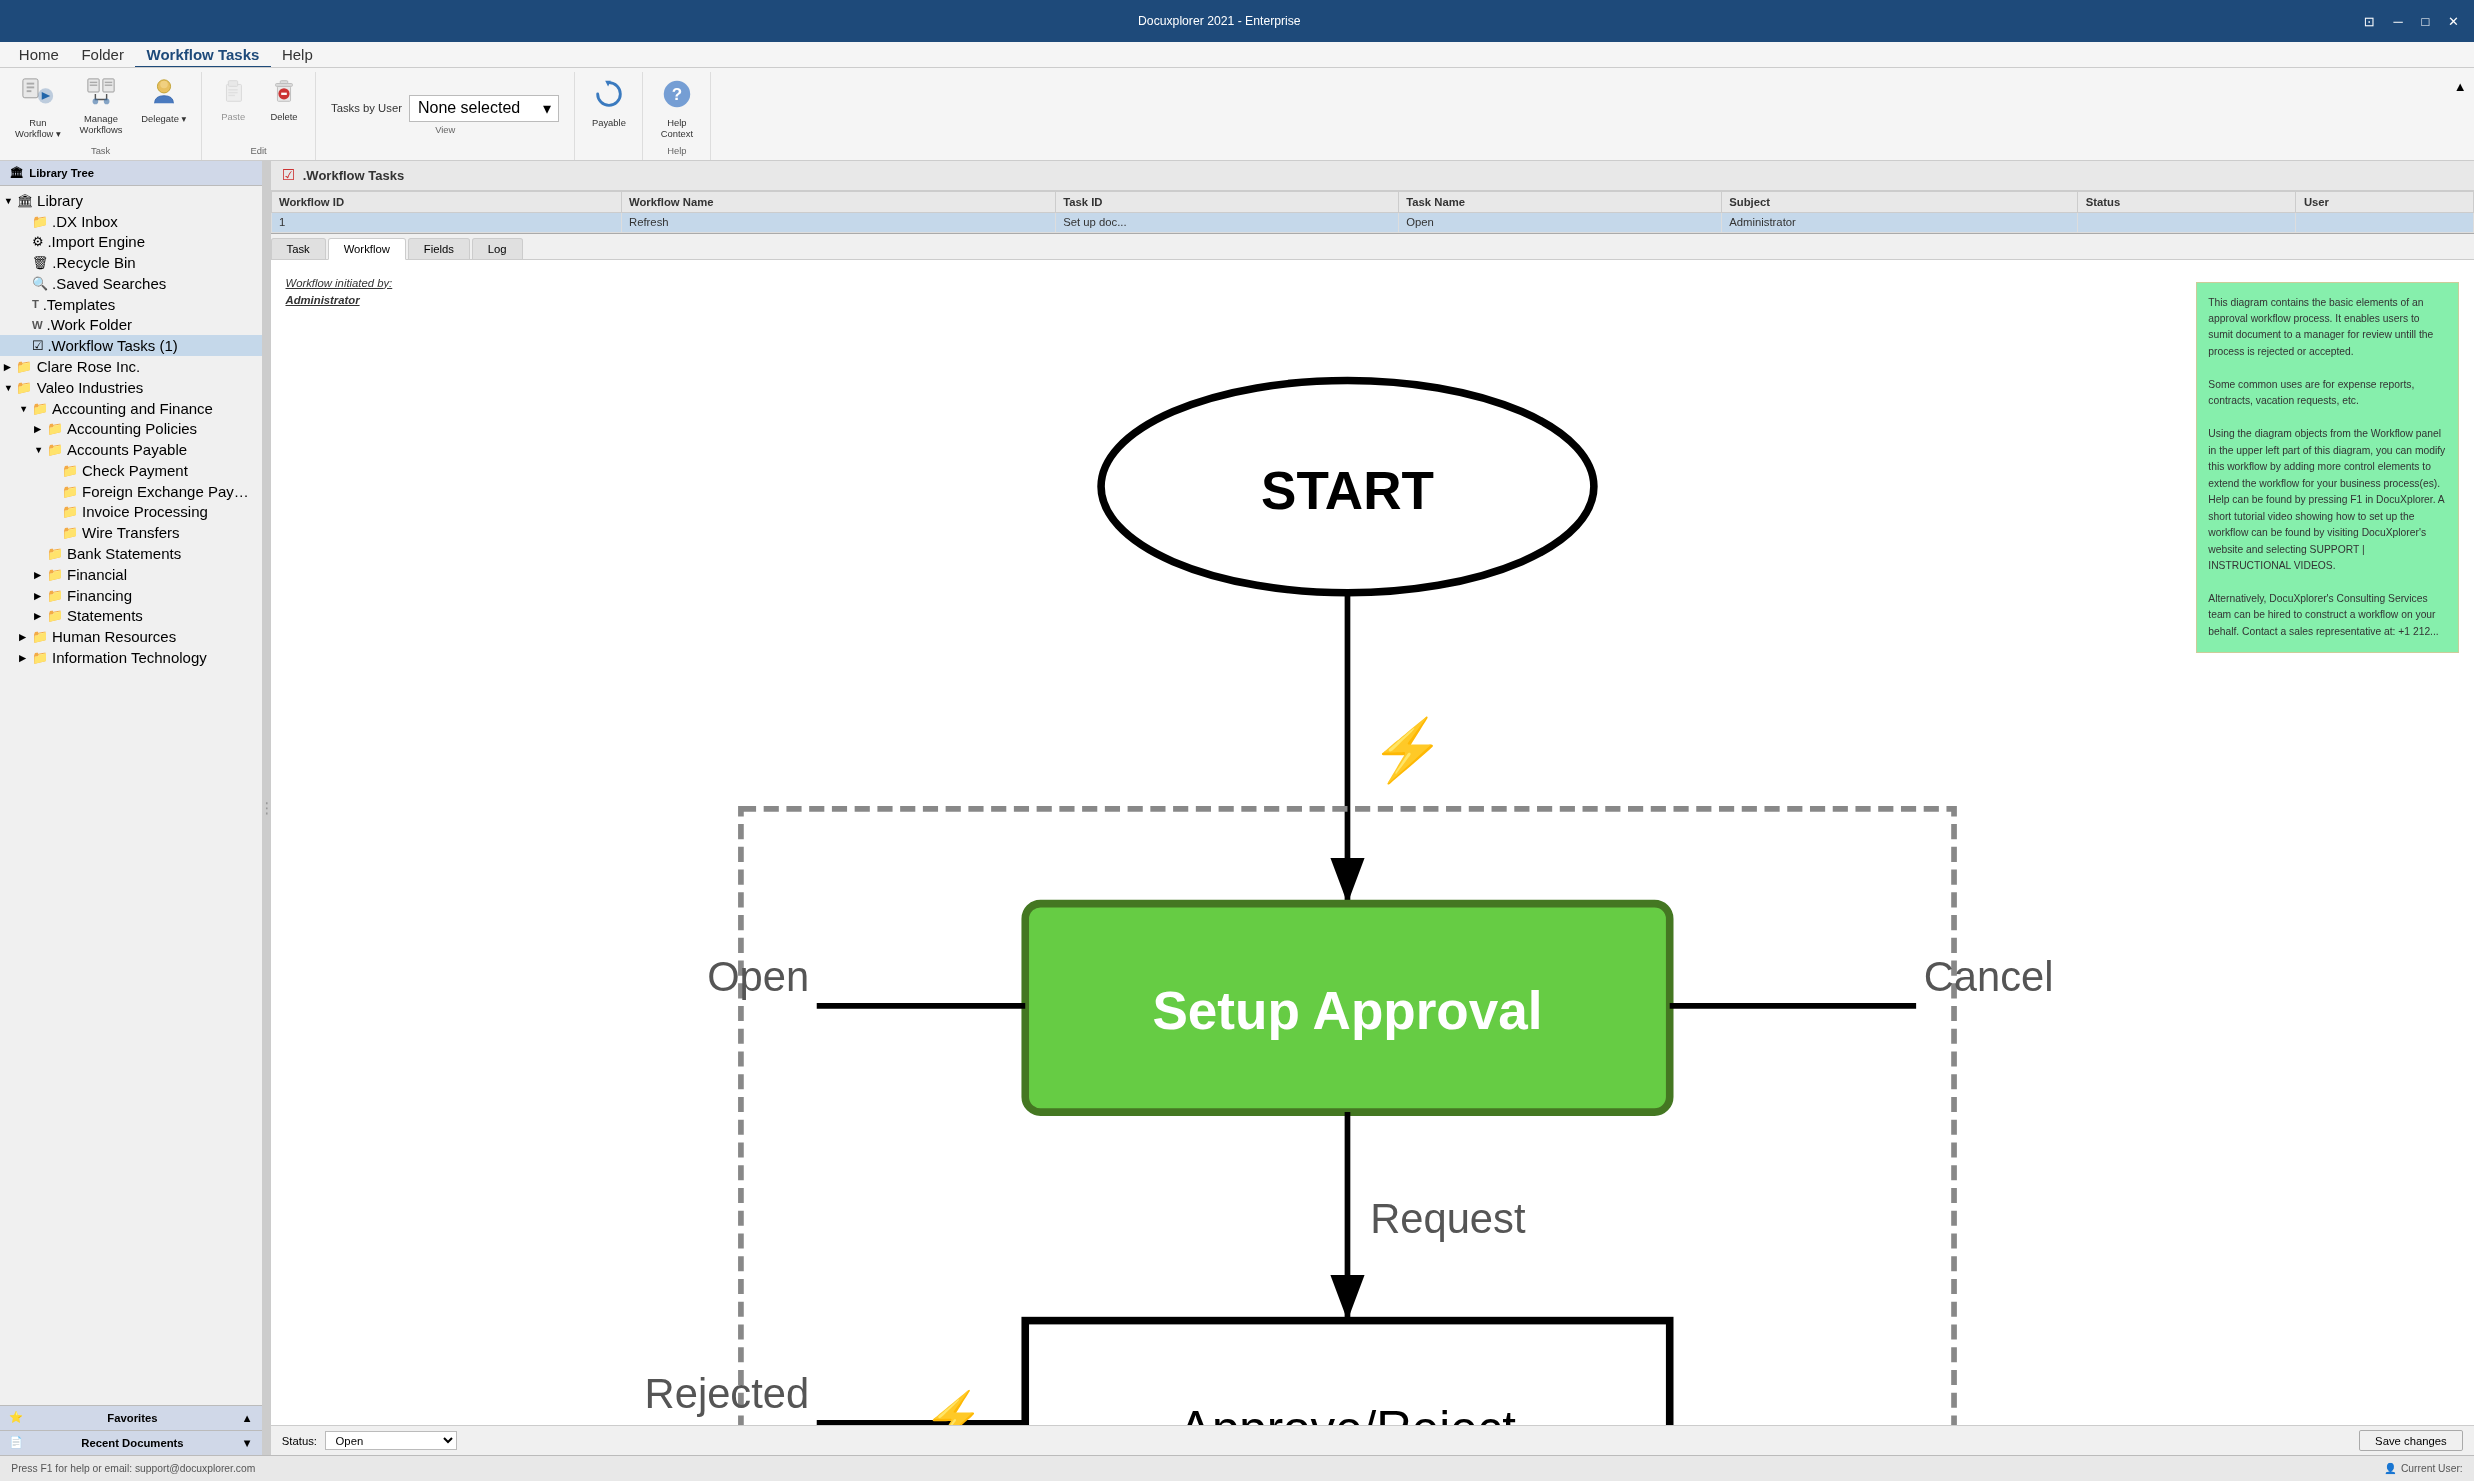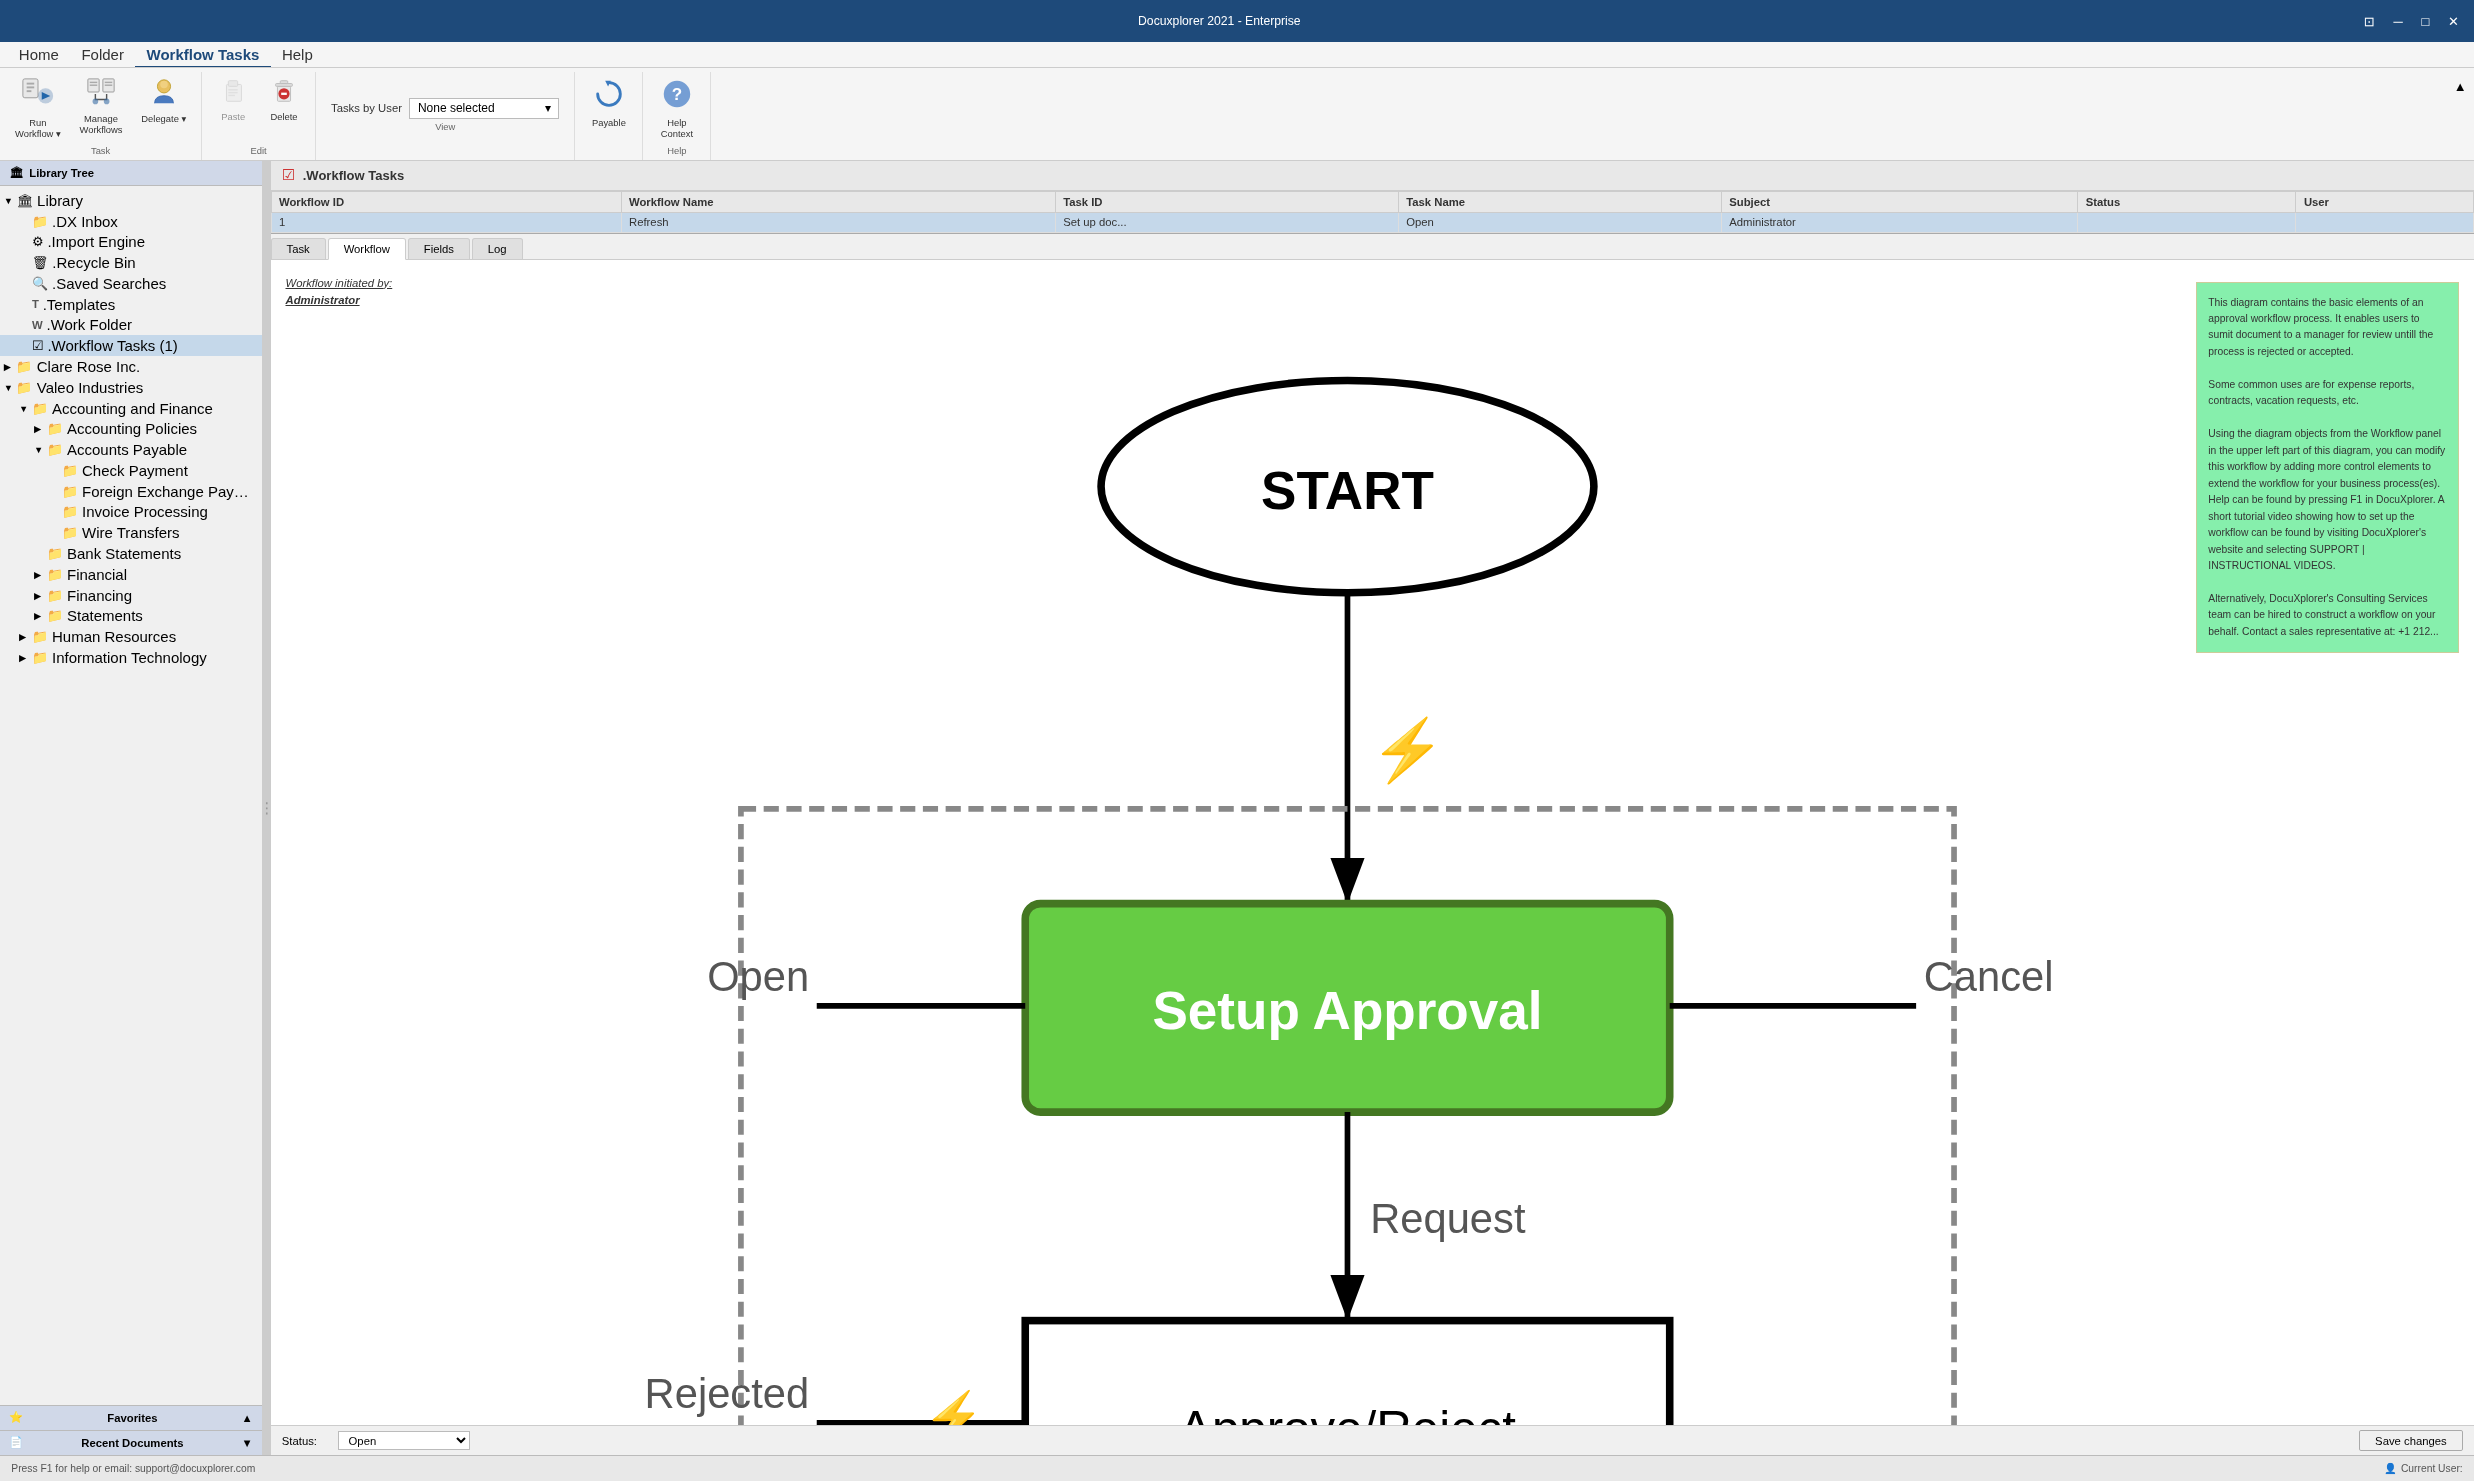--- a/index.html
+++ b/index.html
@@ -77,21 +77,21 @@
     .workflow-note { font-size: 11.3px; color: #333; font-style: italic; margin-bottom: 7.5px; line-height: 1.5; text-decoration: underline; }
 
     
     .diagram-svg { width: 100%; min-height: 282px; }
 
     
     .info-box { width: 263px; background: #86efac; border: 0.9px solid #cccc99; padding: 11.3px; font-size: 10.3px; line-height: 1.6; color: #333; flex-shrink: 0; align-self: flex-start; margin-top: 7.5px; }
 
     
     .status-bar { background: #f0f0f0; border-top: 0.9px solid #ccc; padding: 3.8px 11.3px; display: flex; align-items: center; justify-content: space-between; flex-shrink: 0; height: 30px; }
-    .status-bar-left { display: flex; align-items: center; gap: 21px; font-size: 11.3px; }
+    .status-bar-left { display: flex; align-items: center; gap: 8px; font-size: 11.3px; }
     .status-dropdown { padding: 1.9px 5.6px; border: 0.9px solid #bbb; background: white; font-size: 11.3px; width: 132px; }
     .save-btn { background: #f0f0f0; border: 0.9px solid #aaa; padding: 3.8px 15px; font-size: 11.3px; cursor: pointer; border-radius: 1.9px; }
 
     
     .footer { background: #e8e8e8; border-top: 0.9px solid #bbb; padding: 3.8px 11.3px; display: flex; align-items: center; justify-content: space-between; font-size: 10.3px; color: #555; flex-shrink: 0; height: 26px; }
     .footer-user { display: flex; align-items: center; gap: 3.8px; }
 
     
     ::-webkit-scrollbar { width: 7.5px; height: 7.5px; }
     ::-webkit-scrollbar-track { background: #f0f0f0; }
@@ -191,21 +191,21 @@
         </span>
         <span class="label">Delete</span>
       </button>
     </div>
     <div class="ribbon-group-label">Edit</div>
   </div>
 
   <div class="ribbon-group" style="justify-content: center; padding: 7.5px 15px;">
     <div class="tasks-by-user">
       <span class="tasks-by-user-text">Tasks by User</span>
-      <div class="tasks-dropdown" style="border: 0.9px solid #bbb; padding: 2.8px 7.5px; background: white; display: flex; align-items: center; justify-content: space-between; min-width: 150px; font-size: 12px;">
+      <div class="tasks-dropdown" style="border: 0.9px solid #bbb; padding: 2.8px 7.5px; background: white; display: flex; align-items: center; justify-content: space-between; min-width: 150px; font-size: 16px;">
         <span>None selected</span>
         <span>▾</span>
       </div>
     </div>
     <div class="ribbon-group-label">View</div>
   </div>
 
   <div class="ribbon-group">
     <div class="ribbon-group-buttons">
       <button class="ribbon-btn large">

